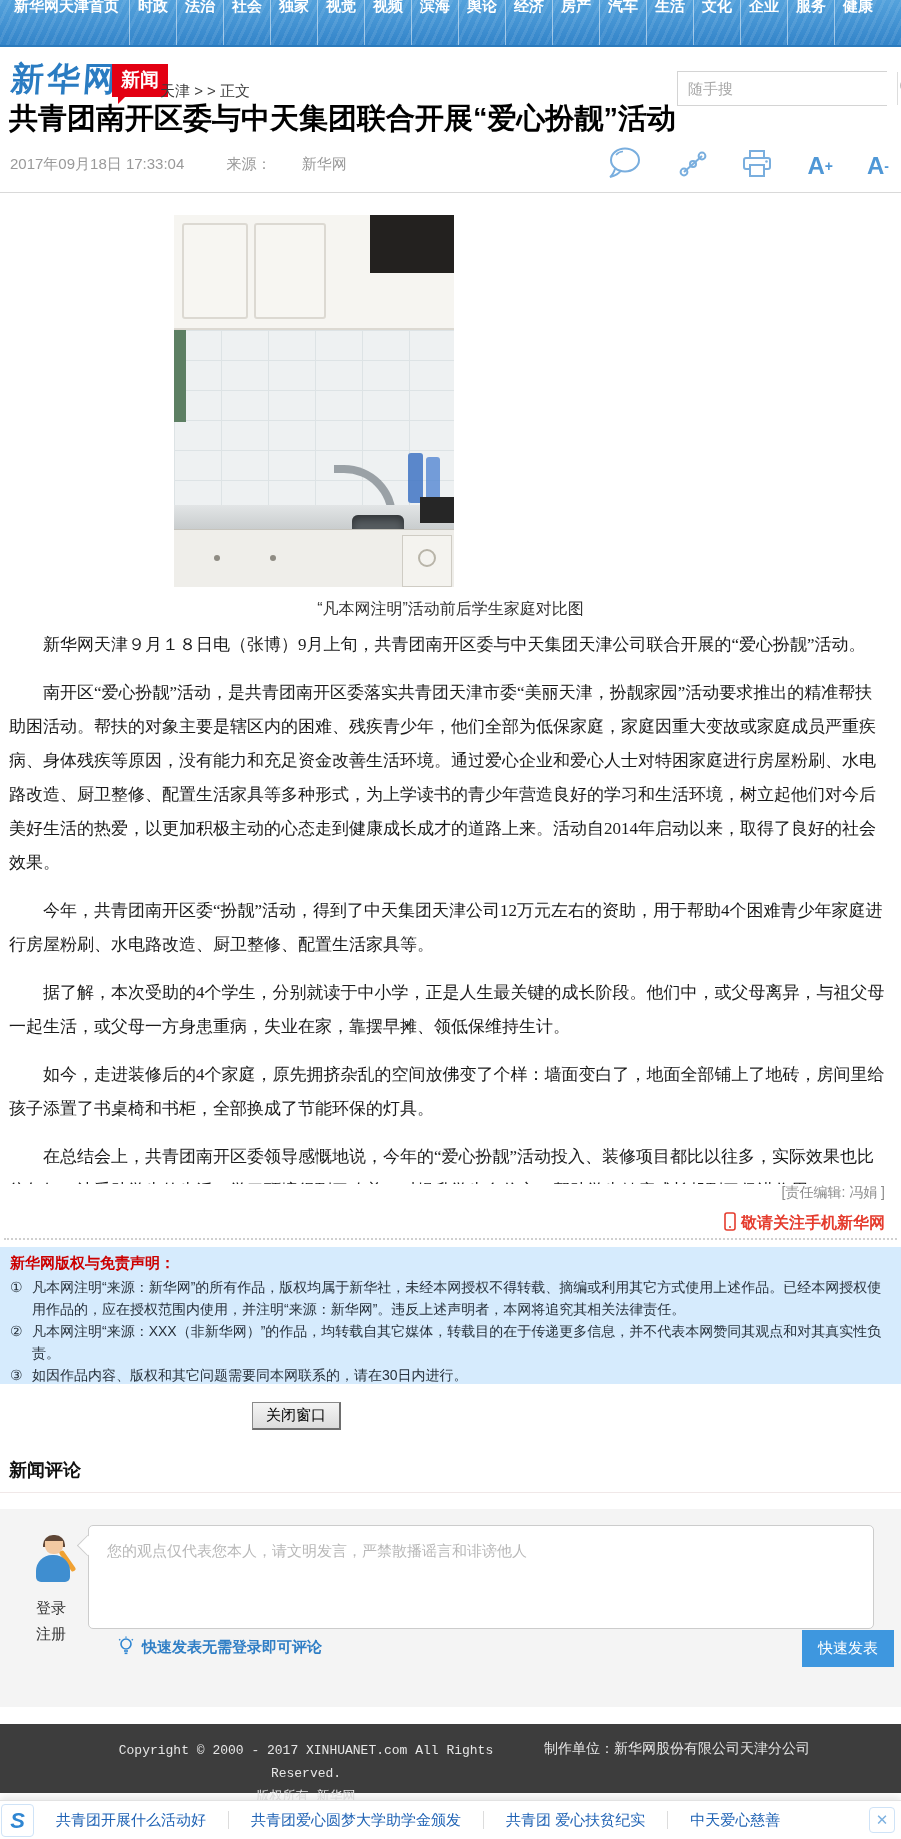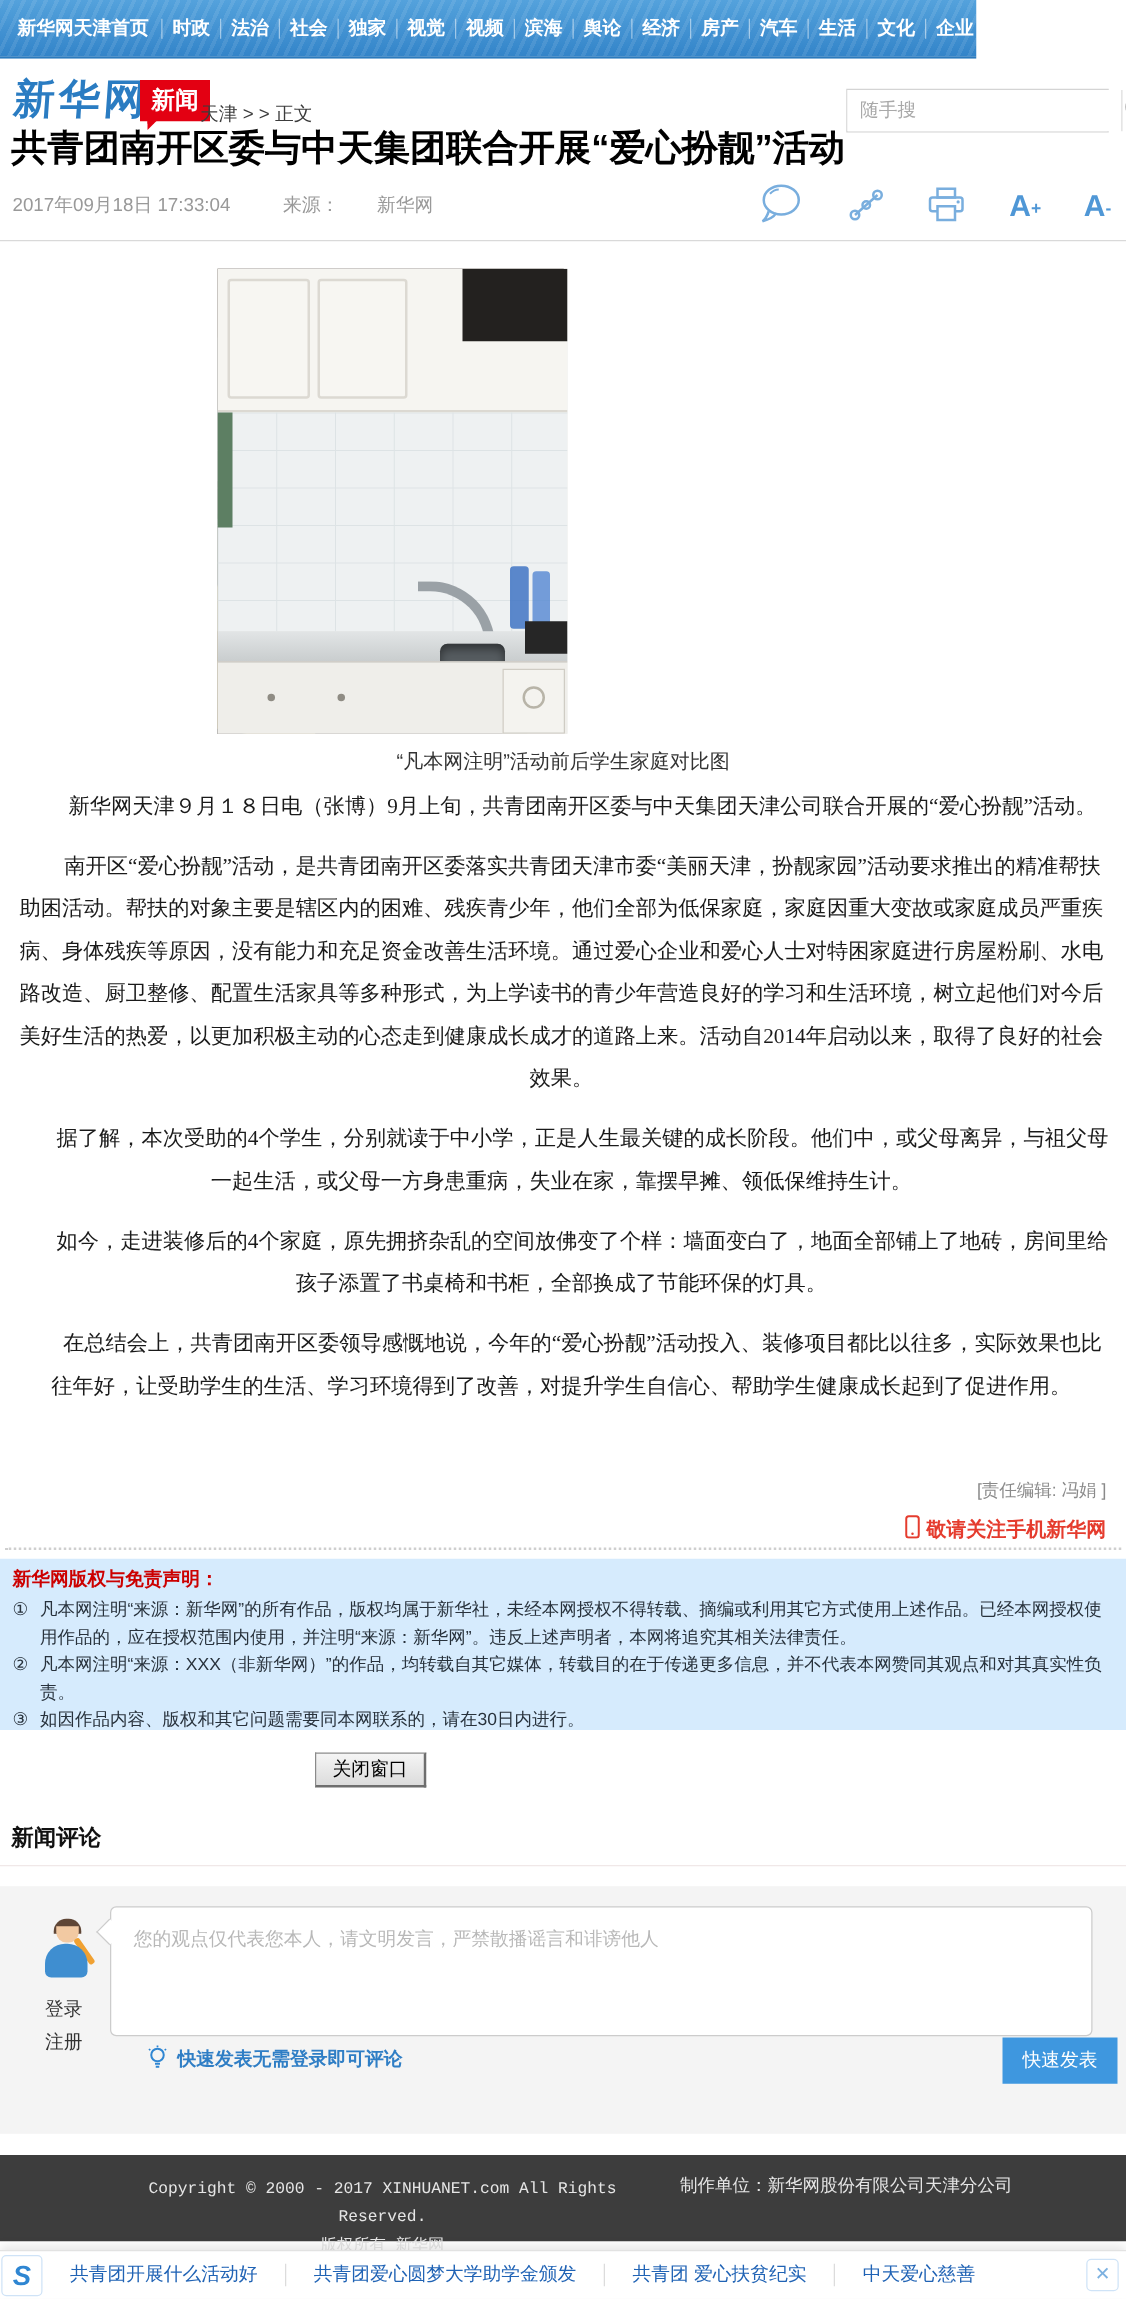--- a/index.html
+++ b/index.html
@@ -5,25 +5,25 @@
   * { box-sizing: border-box; }
   html,body { margin:0; padding:0; }
   body {
     width:901px; height:1839px; position:relative; overflow:hidden;
     background:#fff; font-family:"Liberation Sans", sans-serif;
   }
   a { text-decoration:none; }
 
   
   .topnav {
-    position:absolute; top:0; left:0; width:781px; height:47px;
+    position:absolute; top:0; left:0; width:901px; height:47px;
     background-image:repeating-linear-gradient(115deg, rgba(255,255,255,.09) 0 3px, rgba(255,255,255,0) 3px 8px),
                      linear-gradient(#54a2dc,#3384c9);
     border-bottom:2px solid #2b7abd;
-    display:flex; align-items:center; padding:0 4px;
+    display:flex; padding:0 4px;font-family:Liberation Mono, monospace;
   }
   .topnav a {
     color:#fff; font-size:15px; font-weight:bold; line-height:16px;
     padding:0 8px; border-right:1px solid rgba(255,255,255,.5); white-space:nowrap;
   }
   .topnav a:first-child { padding:0 10px; }
   .topnav a:last-child { border-right:none; }
 
   
   .header { position:absolute; top:47px; left:0; width:901px; height:146px; background:#fff; border-bottom:1px solid #d9d9d9; }
@@ -96,21 +96,21 @@
   .pr-knob1 { left:96px; top:340px; width:6px; height:6px; background:#8f8c84; border-radius:50%; }
   .pr-knob2 { left:40px; top:340px; width:6px; height:6px; background:#8f8c84; border-radius:50%; }
 
   .caption { position:absolute; top:599px; left:0; width:901px; text-align:center; font-size:16px; color:#333; }
 
   
   .body-text {
     position:absolute; top:628px; left:9px; width:880px; height:556px; overflow:hidden;
     font-family:"Liberation Serif", serif; font-size:17px; line-height:34px; color:#1a1a1a;
   }
-  .body-text p { margin:0 0 14px; text-indent:2em;text-align:center; }
+  .body-text p { margin:0 0 14px; text-indent:2em; }
 
   .editor { position:absolute; right:16px; top:1184px; font-size:14px; color:#8a8a8a; }
   .mobile { position:absolute; right:16px; top:1212px; font-size:16px; font-weight:bold; color:#e53c2e; display:flex; align-items:center; gap:5px; }
   .dotline { position:absolute; top:1238px; left:4px; width:893px; border-top:2px dotted #cfcfcf; }
 
   
   .disclaimer { position:absolute; top:1247px; left:0; width:901px; height:137px; background:#d6ebfd; padding:5px 10px 0; overflow:hidden; }
   .d-title { color:#c00; font-weight:bold; font-size:15px; margin:2px 0 3px; }
   .d-item { display:flex; font-size:14px; line-height:22px; color:#28323c; }
   .d-item .num { flex:none; width:22px; }
@@ -273,20 +273,21 @@
     <div class="pr-knob1"></div>
     <div class="pr-knob2"></div>
   </div>
 </figure>
 
 <div class="caption">“凡本网注明”活动前后学生家庭对比图</div>
 
 <section class="body-text">
   <p>新华网天津９月１８日电（张博）9月上旬，共青团南开区委与中天集团天津公司联合开展的“爱心扮靓”活动。</p>
   <p>南开区“爱心扮靓”活动，是共青团南开区委落实共青团天津市委“美丽天津，扮靓家园”活动要求推出的精准帮扶助困活动。帮扶的对象主要是辖区内的困难、残疾青少年，他们全部为低保家庭，家庭因重大变故或家庭成员严重疾病、身体残疾等原因，没有能力和充足资金改善生活环境。通过爱心企业和爱心人士对特困家庭进行房屋粉刷、水电路改造、厨卫整修、配置生活家具等多种形式，为上学读书的青少年营造良好的学习和生活环境，树立起他们对今后美好生活的热爱，以更加积极主动的心态走到健康成长成才的道路上来。活动自2014年启动以来，取得了良好的社会效果。</p>
+  <p>今年，共青团南开区委“扮靓”活动，得到了中天集团天津公司12万元左右的资助，用于帮助4个困难青少年家庭进行房屋粉刷、水电路改造、厨卫整修、配置生活家具等。</p>
   <p>据了解，本次受助的4个学生，分别就读于中小学，正是人生最关键的成长阶段。他们中，或父母离异，与祖父母一起生活，或父母一方身患重病，失业在家，靠摆早摊、领低保维持生计。</p>
   <p>如今，走进装修后的4个家庭，原先拥挤杂乱的空间放佛变了个样：墙面变白了，地面全部铺上了地砖，房间里给孩子添置了书桌椅和书柜，全部换成了节能环保的灯具。</p>
   <p>在总结会上，共青团南开区委领导感慨地说，今年的“爱心扮靓”活动投入、装修项目都比以往多，实际效果也比往年好，让受助学生的生活、学习环境得到了改善，对提升学生自信心、帮助学生健康成长起到了促进作用。</p>
 </section>
 
 <div class="editor">[责任编辑: 冯娟 ]</div>
 <a href="#" class="mobile">
   <span>
     <svg width="12" height="19" viewBox="0 0 12 19">
         <rect x="1" y="1" width="10" height="17" rx="2" fill="none" stroke="#e53c2e" stroke-width="1.6"></rect>

